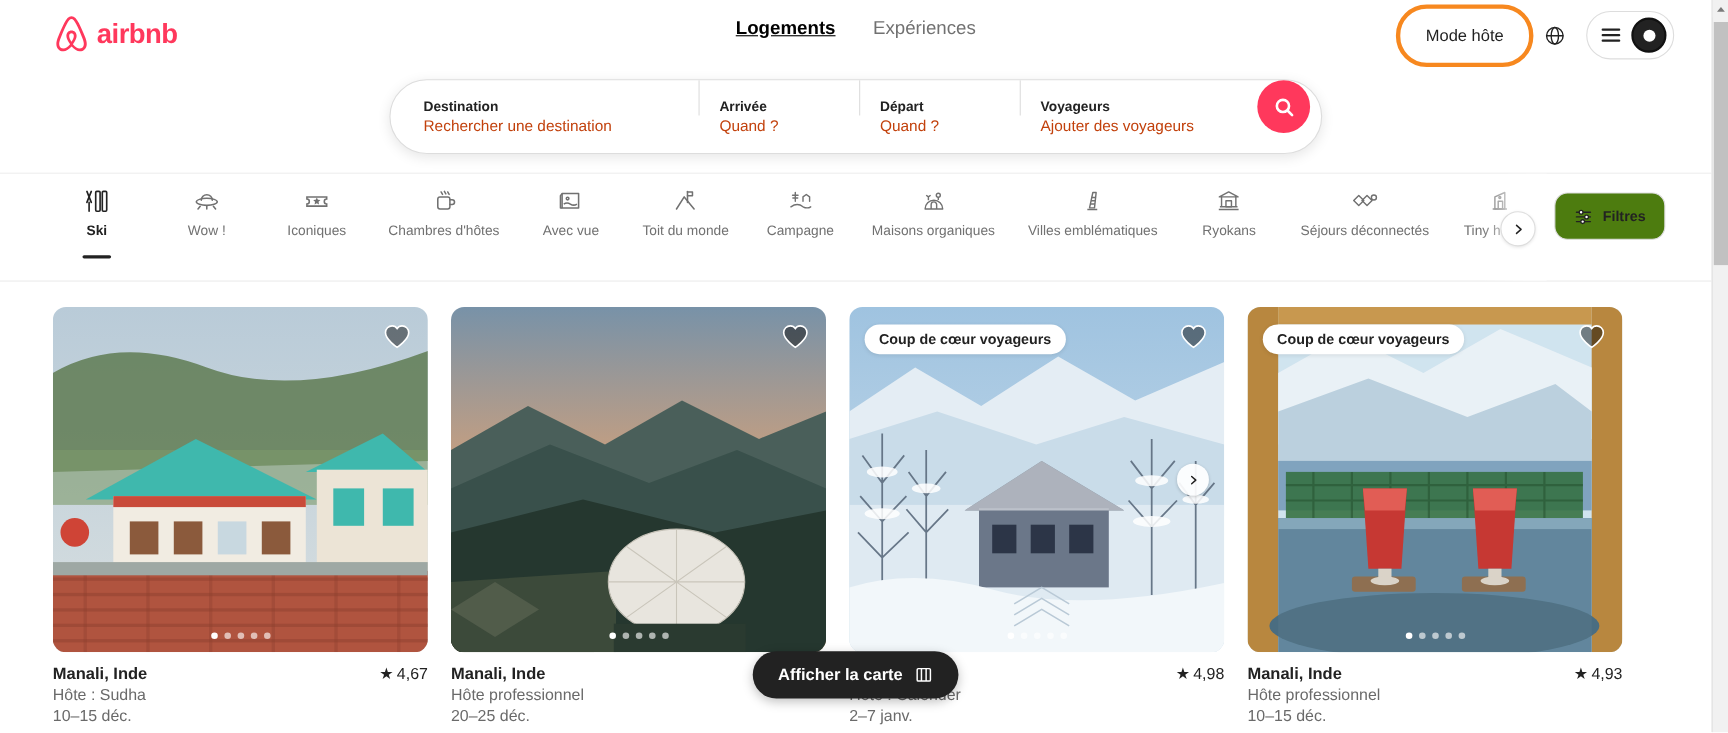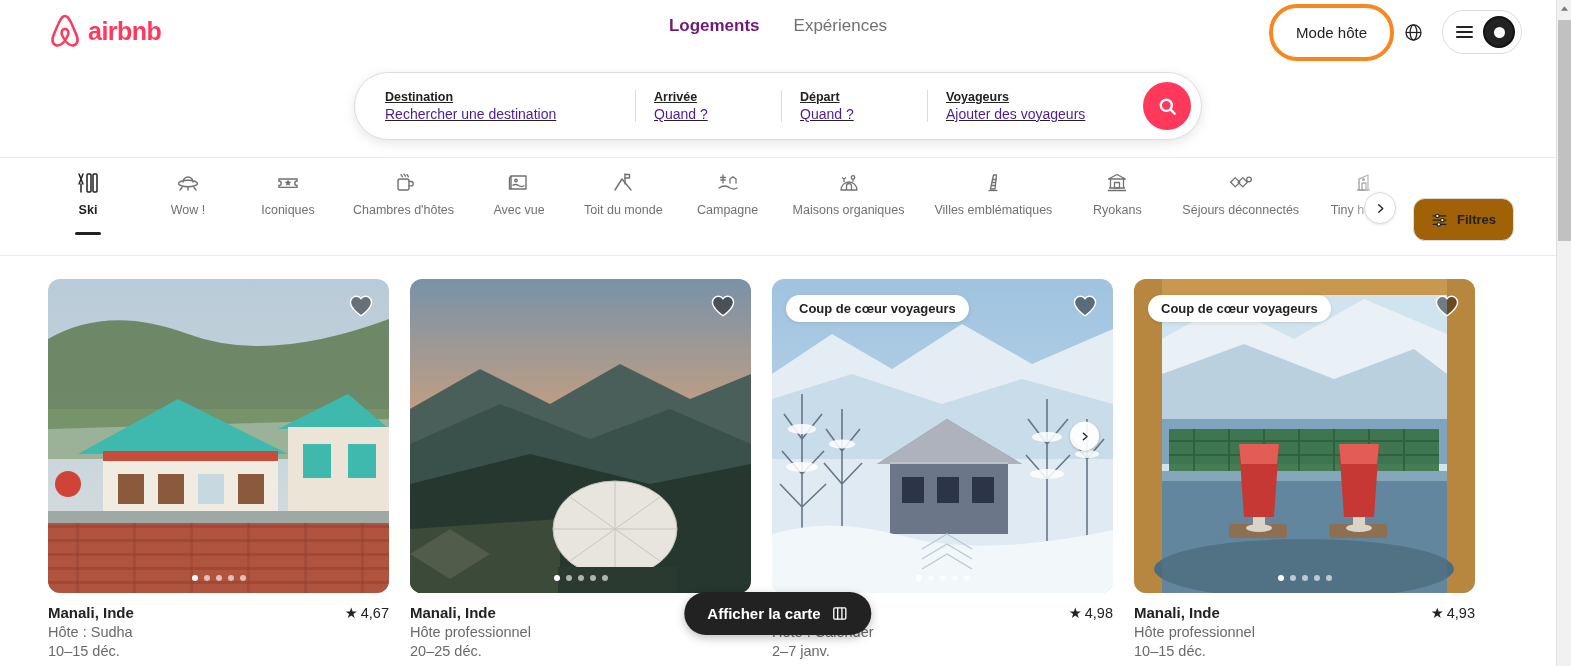--- a/index.html
+++ b/index.html
@@ -36,21 +36,21 @@
     letter-spacing: -0.5px; line-height: 1;
   }
 
   .navtabs {
     position: absolute; left: 50%; top: 16px;
     transform: translateX(-50%);
     display: flex; align-items: center; gap: 34px;
     white-space: nowrap;
   }
   .navtab { font-size: 17px; color: #717171; cursor: pointer; }
-  .navtab.active { color: #701a75; font-weight: 700; }
+  .navtab.active { color: #000000; font-weight: 700; text-decoration: underline; }
 
   .header-right {
     position: absolute; right: 34px; top: 10px;
     display: flex; align-items: center; gap: 10px;
   }
   .hostmode-wrap { position: relative; display: flex; align-items:center; }
   .hostmode {
     font-size: 15px; color: #222; background: #fff;
     border-radius: 22px; padding: 11px 17px;
     cursor: pointer; position: relative; z-index: 2;
@@ -82,30 +82,30 @@
   .avatar-dot { width: 11px; height: 11px; border-radius: 50%; background: #fff; }
 
   
   .searchbar {
     position: absolute; left: 50%; top: 72px;
     transform: translateX(-50%);
     width: 848px; height: 68px;
     background: #fff; border: 1px solid #dddddd;
     border-radius: 34px;
     box-shadow: 0 3px 12px rgba(0,0,0,0.10);
-    display: flex; align-items: center; text-decoration: underline;
+    display: flex; align-items: flex-start;
   }
   .sfield { padding: 0 18px; height: 100%; display: flex;
             flex-direction: column; justify-content: center; cursor: pointer; }
   .sfield.dest { width: 280px; padding-left: 30px; }
   .sfield.arr  { width: 145px; }
   .sfield.dep  { width: 145px; }
   .sfield.voy  { width: 210px; }
   .sf-label { font-size: 12.5px; font-weight: 700; color: #222; margin-bottom: 2px; }
-  .sf-value { font-size: 14px; color: #4c1d95; white-space: nowrap; }
+  .sf-value { font-size: 14px; color: #c2410c; white-space: nowrap; }
   .sdiv { width: 1px; height: 32px; background: #dddddd; flex: 0 0 1px; }
   .search-btn {
     width: 48px; height: 48px; border-radius: 50%;
     background: #FF385C; margin-left: auto; margin-right: 10px;
     display:flex; align-items:center; justify-content:center;
     cursor:pointer; flex: 0 0 48px;
   }
 
   
   .catbar {
@@ -136,24 +136,24 @@
   }
   .cat-next {
     position: absolute; right: 160px; top: 34px;
     width: 32px; height: 32px; border-radius: 50%;
     border: 1px solid #dddddd; background: #fff;
     display:flex; align-items:center; justify-content:center;
     cursor: pointer; z-index: 5;
     box-shadow: 0 1px 3px rgba(0,0,0,0.10);
   }
   .filters-btn {
-    position: absolute; right: 42px; top: 40px;
+    position: absolute; right: 42px; top: 17px;
     display:flex; align-items:center; gap: 9px;
     border: 1px solid #dddddd; border-radius: 12px;
-    padding: 12px 17px; background: #a16207; cursor: pointer;
+    padding: 12px 17px; background: #4d7c0f; cursor: pointer;
     font-size: 13px; font-weight: 600; color: #222;
     white-space: nowrap;
   }
   .cat-fade {
     position: absolute; right: 150px; top: 0; width: 60px; height: 97px;
     background: linear-gradient(to right, rgba(255,255,255,0), #fff 70%);
     pointer-events: none;
   }
 
   

